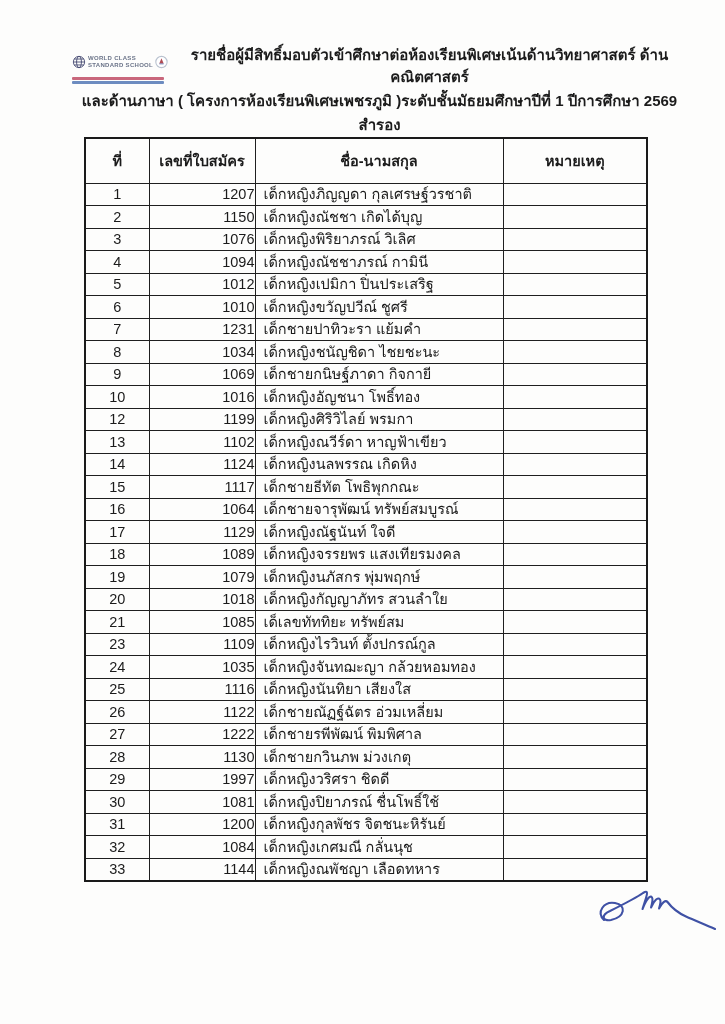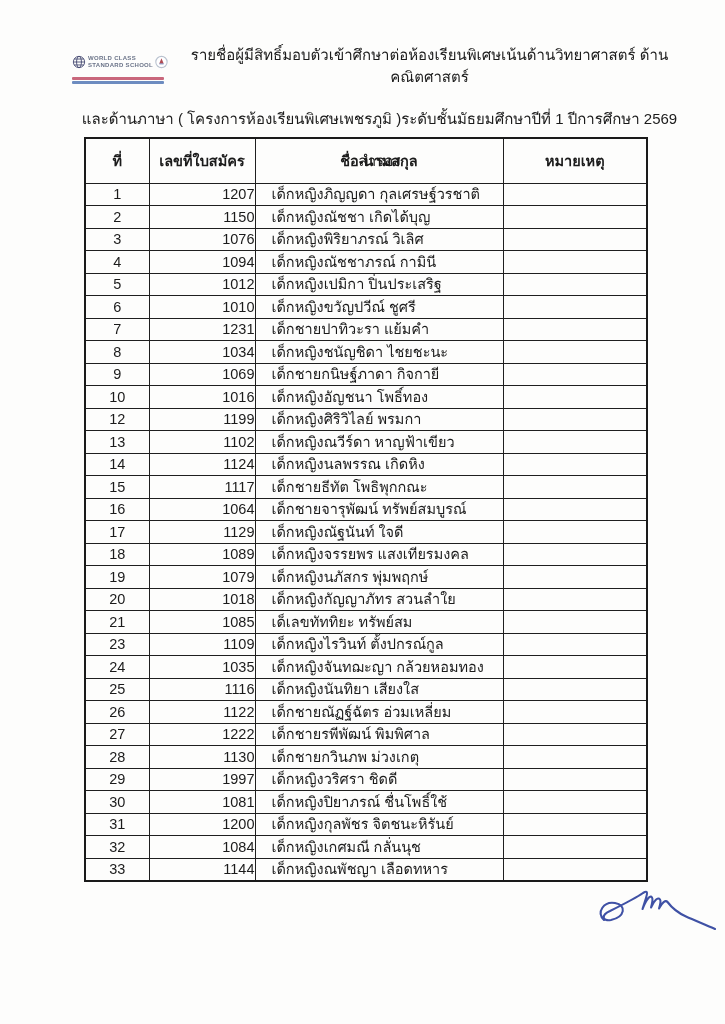--- a/index.html
+++ b/index.html
@@ -14,40 +14,40 @@
   }
 
   
   .header { position:absolute; top:44px; left:72px; width:615px; }
   .header-row1 { display:flex; align-items:center; }
   .logo-block { flex:0 0 96px; width:96px; }
   .logo-top { display:flex; align-items:center; gap:2px; }
   .logo-text { font-size:6px; line-height:7px; color:#6a7388; letter-spacing:.3px; white-space:nowrap; font-weight:bold; }
   .logo-stripes { margin-top:2px; width:92px; }
   .stripe { height:3px; border-radius:1px; margin-top:1px; }
-  .title-line { text-align:center; font-weight:normal; font-size:15px; line-height:22px; }
+  .title-line { text-align:center; font-weight:bold; font-size:15px; line-height:22px; }
   .title-flex { flex:1; padding-left:4px; }
-  .title-rest { margin-top:20px; }
+  .title-rest { margin-top:2px; }
 
   
   table.doc-table {
     position:absolute; top:137px; left:84px;
     border-collapse:collapse; table-layout:fixed;
     border:2px solid #1a1a1a;
   }
   .doc-table th, .doc-table td {
     border:1.3px solid #1f1f1f;
     font-size:14.5px;
     white-space:nowrap; overflow:hidden;
   }
   .doc-table th { height:45px; font-weight:bold; text-align:center; }
   .doc-table td { height:22.5px; line-height:20px; }
   .c-no   { width:64px;  text-align:center; }
   .c-app  { width:106px; text-align:right; }
-  .c-name { width:248px; text-align:left; padding-left:16px; }
+  .c-name { width:248px; text-align:left; padding-left:8px; }
   .c-rem  { width:144px; }
 
   
   .signature { position:absolute; left:594px; top:886px; width:125px; height:78px; }
 </style>
 </head>
 <body>
 
 <div class="page">
 

